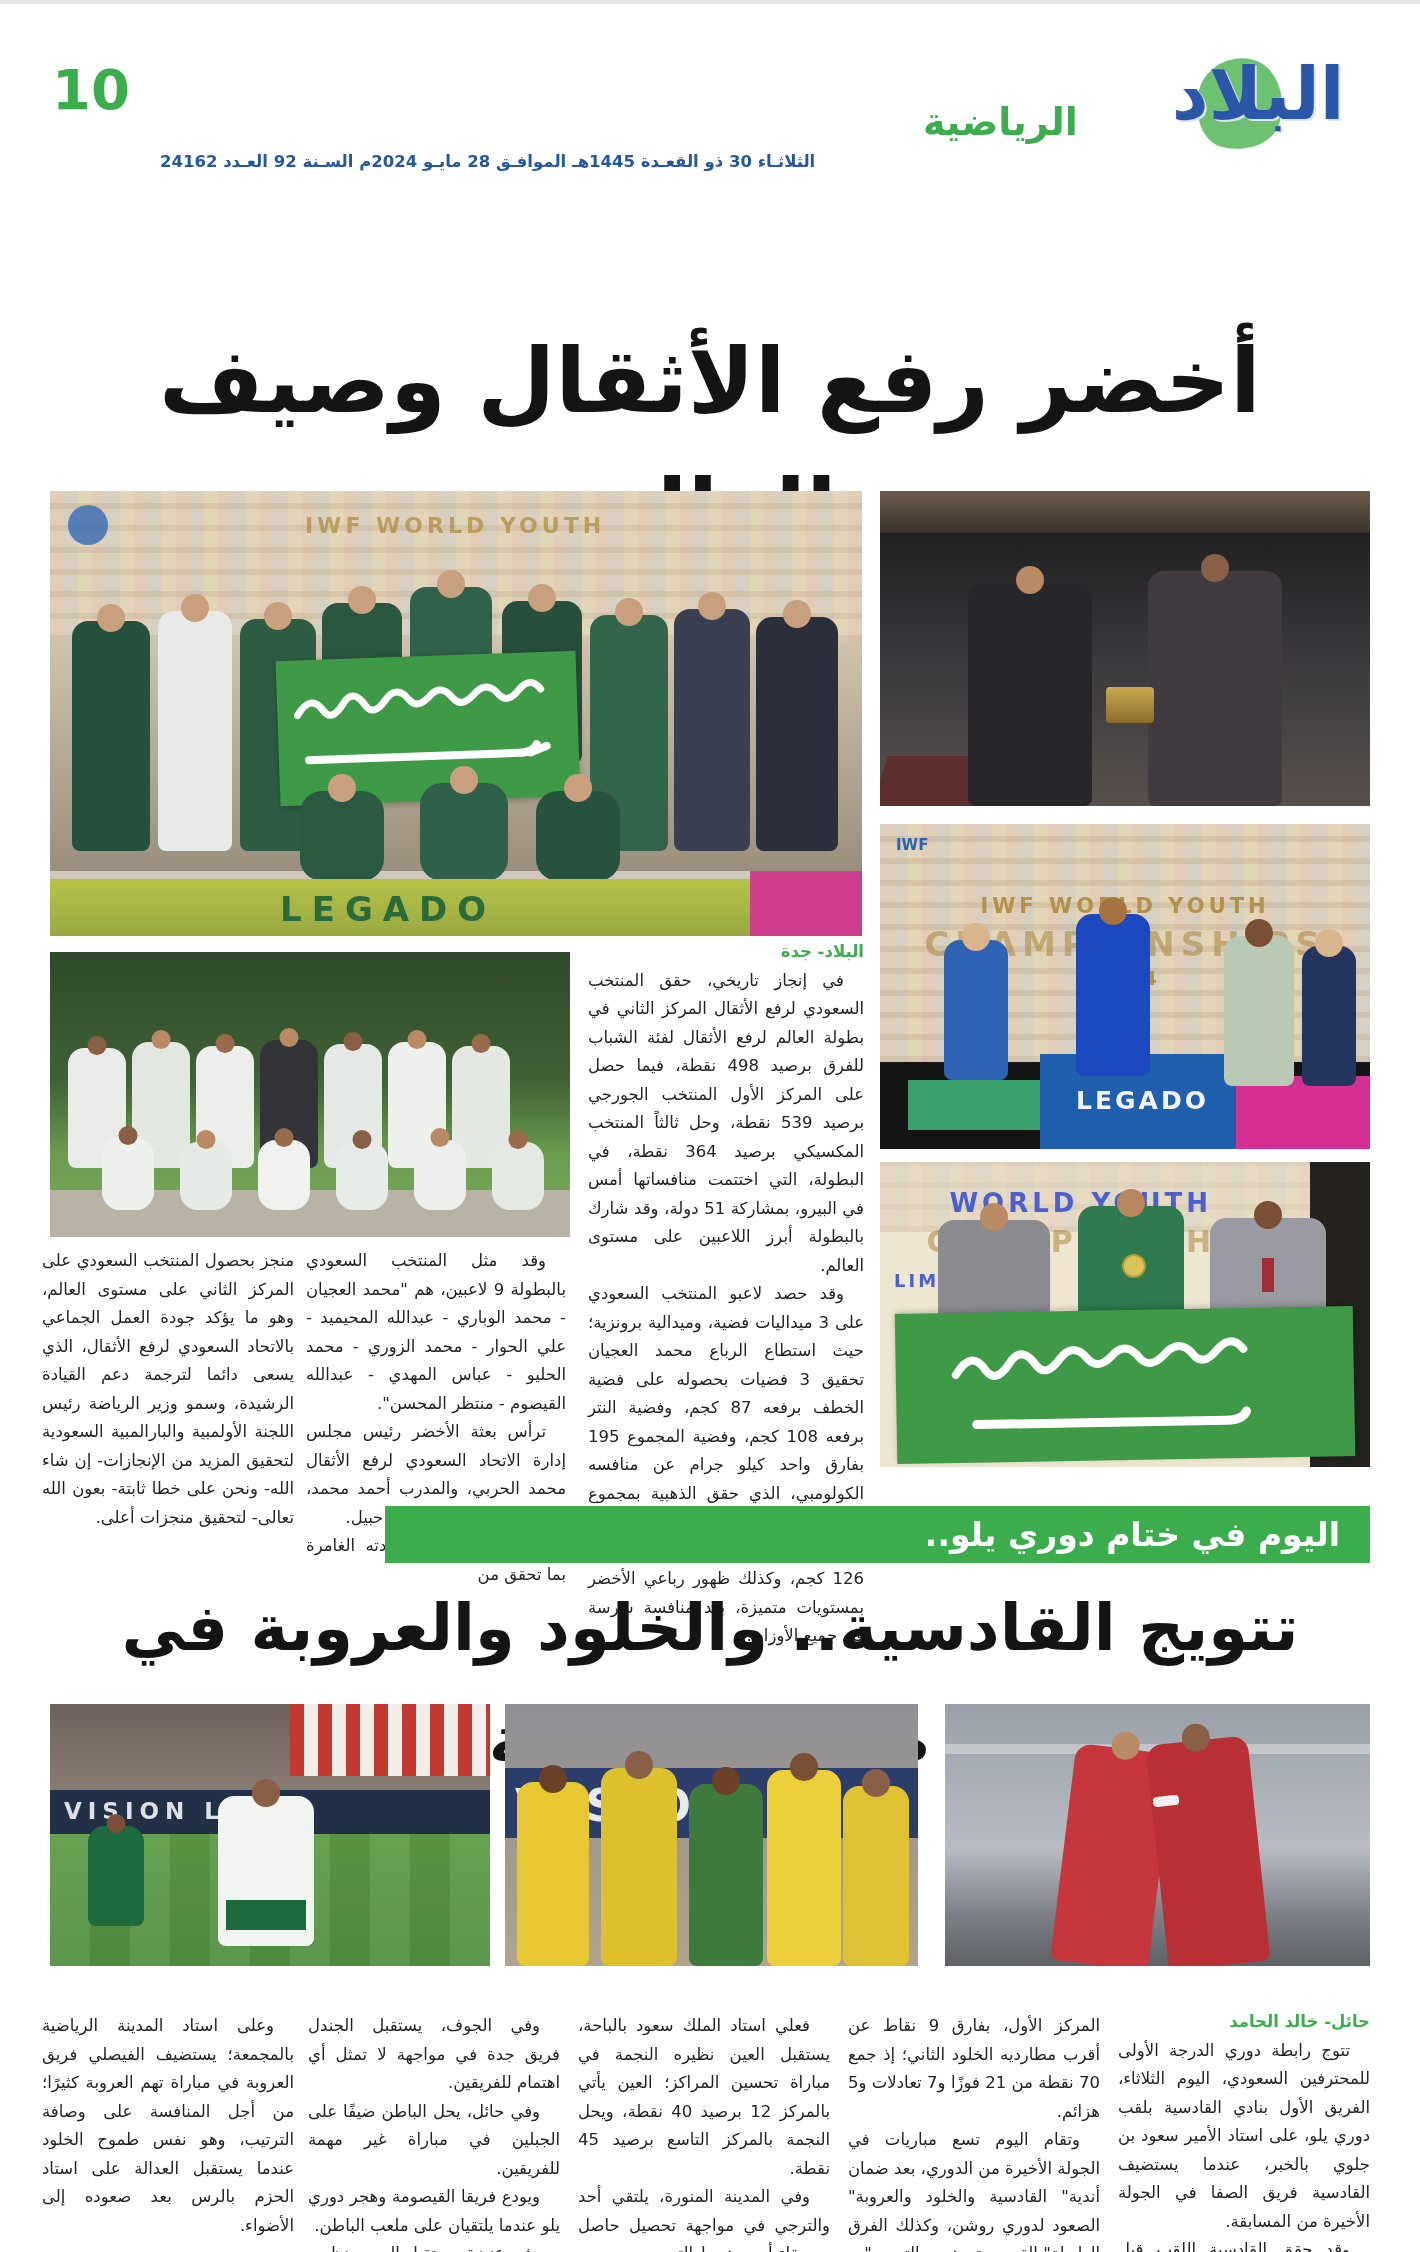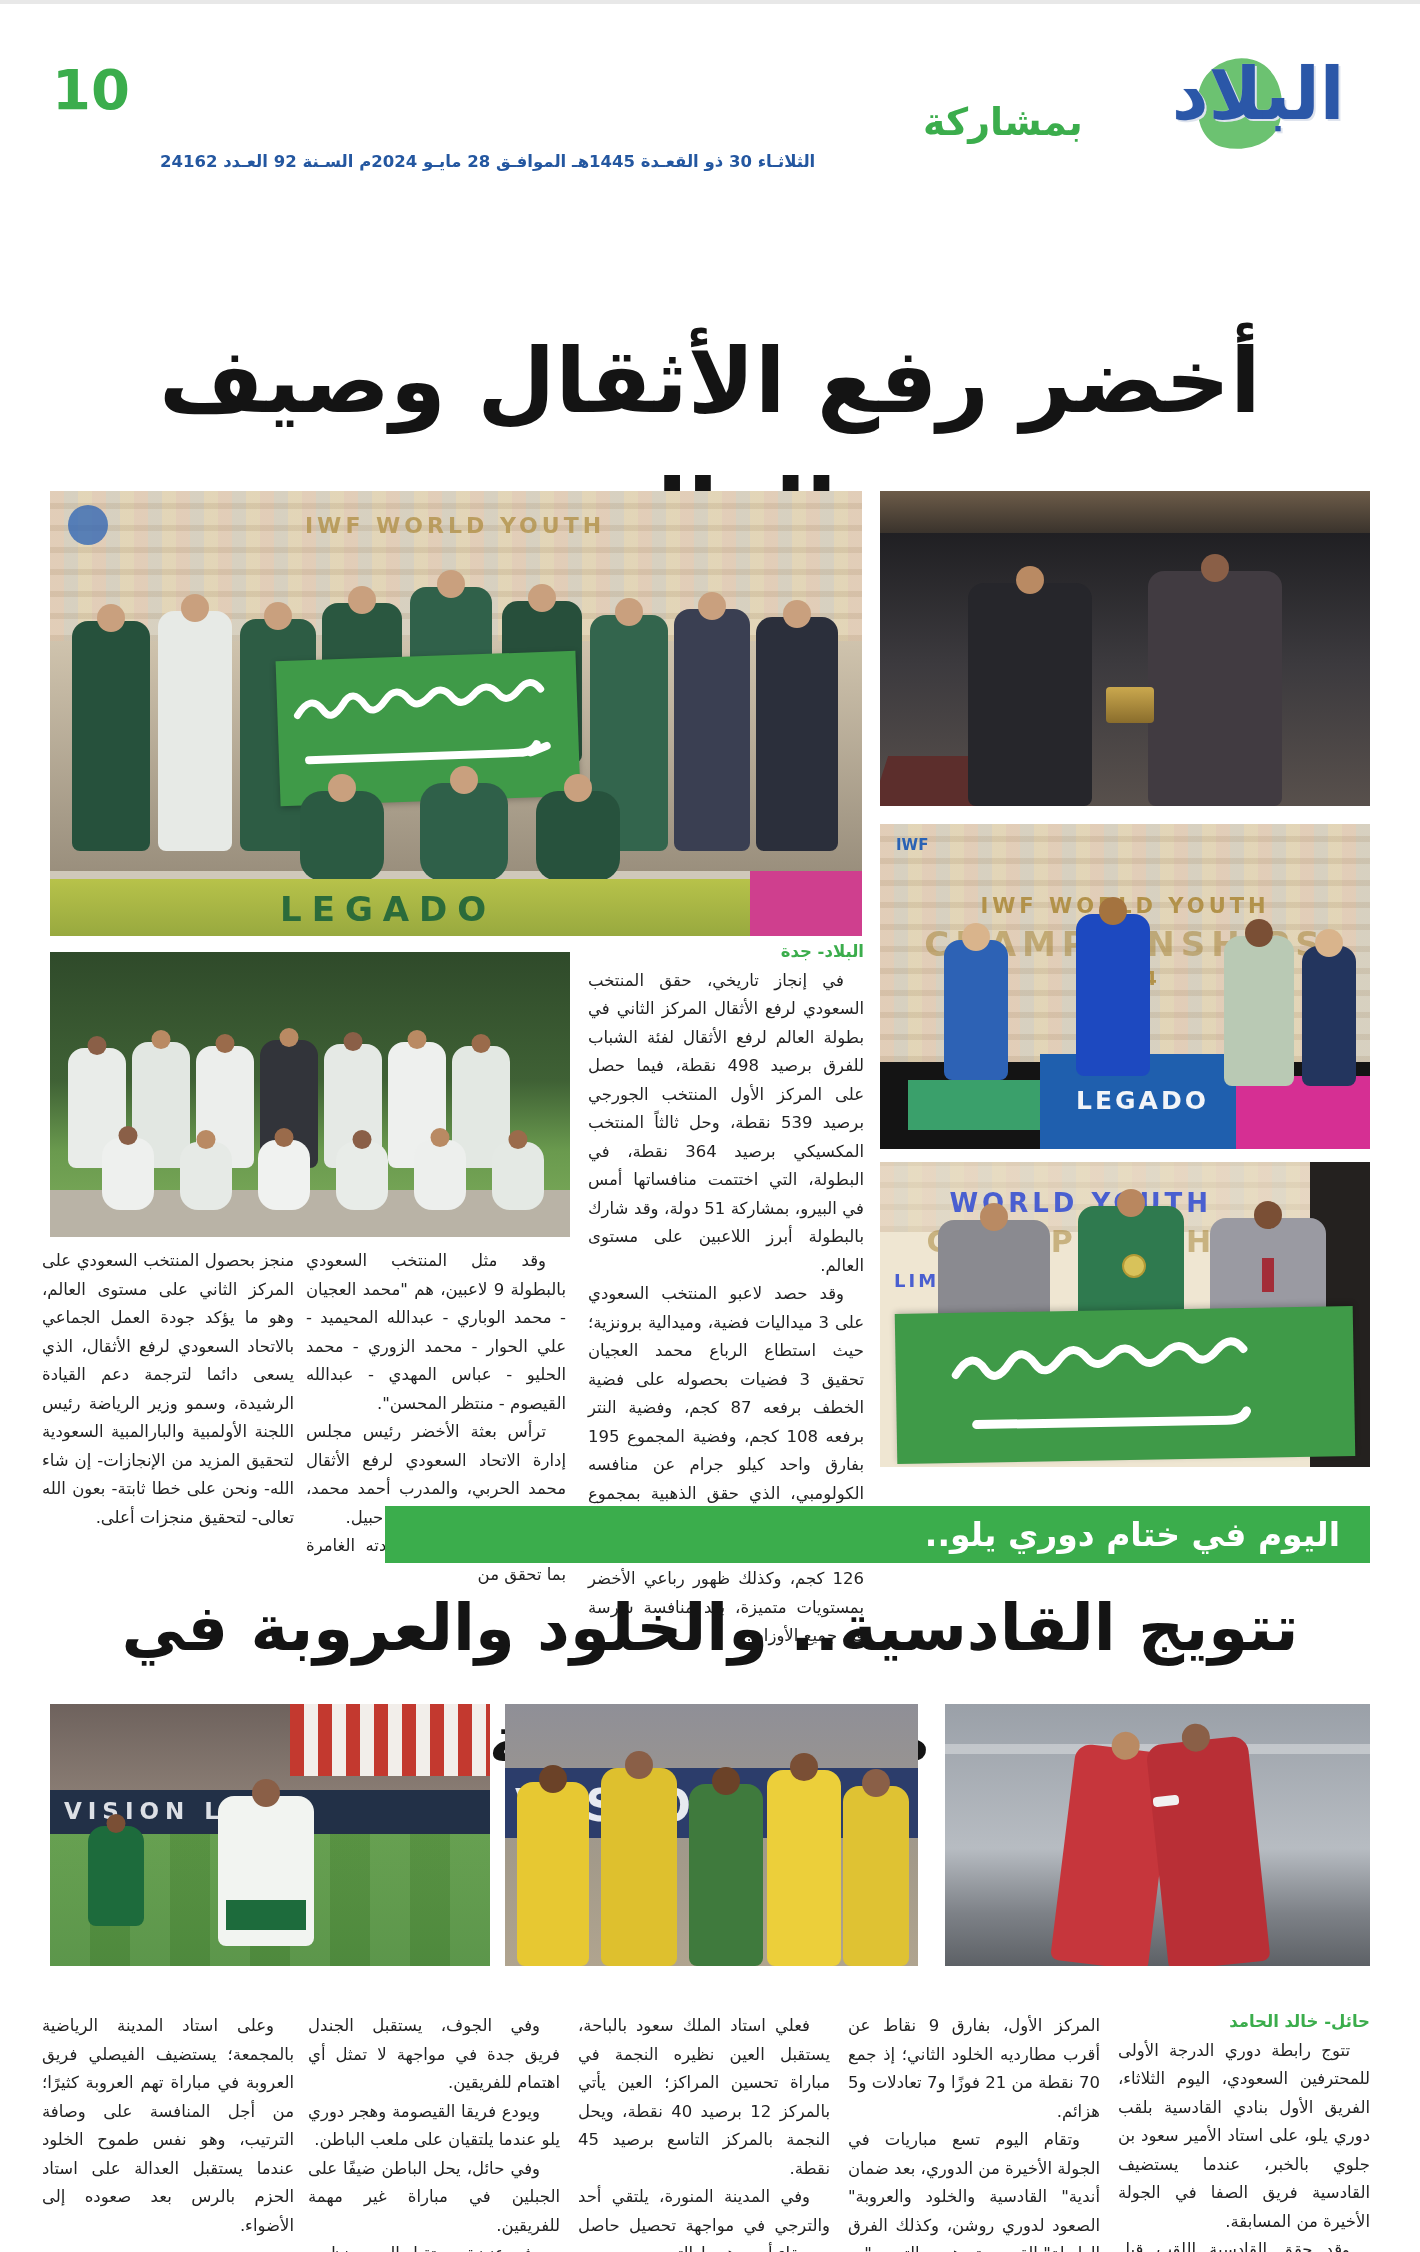--- a/index.html
+++ b/index.html
@@ -53,21 +53,21 @@
 </head>
 <body>
 
 <div class="page">
 
   <div class="abs pagenum">10</div>
   <div class="abs dateline">الثلاثـاء 30 ذو القعـدة 1445هـ الموافـق 28 مايـو 2024م السـنة 92 العـدد 24162</div>
   <div class="abs logo-wrap">
     <div class="logo-map"></div>
     <div class="logo-title">البلاد</div>
-    <div class="logo-section">بمشاركة</div>
+    <div class="logo-section">الرياضية</div>
   </div>
 
   <div class="abs headline headline1">أخضر رفع الأثقال وصيف العالم</div>
 
   <div class="photo" style="left:50px;top:487px;width:812px;height:445px;">
     <div class="pattern" style="left:0;top:0;width:100%;height:150px;"></div>
     <div style="left:0;top:150px;width:100%;height:230px;background:linear-gradient(#cfc3ad,#9a8f7d);"></div>
     <div class="goldtxt" style="left:180px;top:22px;width:450px;text-align:center;font-size:22px;opacity:.8;">IWF WORLD YOUTH</div>
     <div style="left:18px;top:14px;width:40px;height:40px;border-radius:50%;background:#2a62b4;opacity:.75;"></div>
 
@@ -217,21 +217,21 @@
   <div class="abs col" style="left:848px;top:2008px;width:252px;">
     <p>المركز الأول، بفارق 9 نقاط عن أقرب مطارديه الخلود الثاني؛ إذ جمع 70 نقطة من 21 فوزًا و7 تعادلات و5 هزائم.</p>
     <p class="ind">وتقام اليوم تسع مباريات في الجولة الأخيرة من الدوري، بعد ضمان أندية" القادسية والخلود والعروبة" الصعود لدوري روشن، وكذلك الفرق الهابطة" القيصومة وهجر والترجي".</p>
   </div>
   <div class="abs col" style="left:578px;top:2008px;width:252px;">
     <p class="ind">فعلي استاد الملك سعود بالباحة، يستقبل العين نظيره النجمة في مباراة تحسين المراكز؛ العين يأتي بالمركز 12 برصيد 40 نقطة، ويحل النجمة بالمركز التاسع برصيد 45 نقطة.</p>
     <p class="ind">وفي المدينة المنورة، يلتقي أحد والترجي في مواجهة تحصيل حاصل بعد بقاء أحد وهبوط الترجي.</p>
   </div>
   <div class="abs col" style="left:308px;top:2008px;width:252px;">
     <p class="ind">وفي الجوف، يستقبل الجندل فريق جدة في مواجهة لا تمثل أي اهتمام للفريقين.</p>
+    <p class="ind">وفي حائل، يحل الباطن ضيفًا على الجبلين في مباراة غير مهمة للفريقين.</p>
     <p class="ind">ويودع فريقا القيصومة وهجر دوري يلو عندما يلتقيان على ملعب الباطن.</p>
-    <p class="ind">وفي حائل، يحل الباطن ضيفًا على الجبلين في مباراة غير مهمة للفريقين.</p>
     <p class="ind">وفي عنيزة، يستقبل العربي نظيره البكيرية، بعد</p>
   </div>
   <div class="abs col" style="left:42px;top:2008px;width:252px;">
     <p class="ind">وعلى استاد المدينة الرياضية بالمجمعة؛ يستضيف الفيصلي فريق العروبة في مباراة تهم العروبة كثيرًا؛ من أجل المنافسة على وصافة الترتيب، وهو نفس طموح الخلود عندما يستقبل العدالة على استاد الحزم بالرس بعد صعوده إلى الأضواء.</p>
   </div>
 
 </div>
 
 </body></html>

